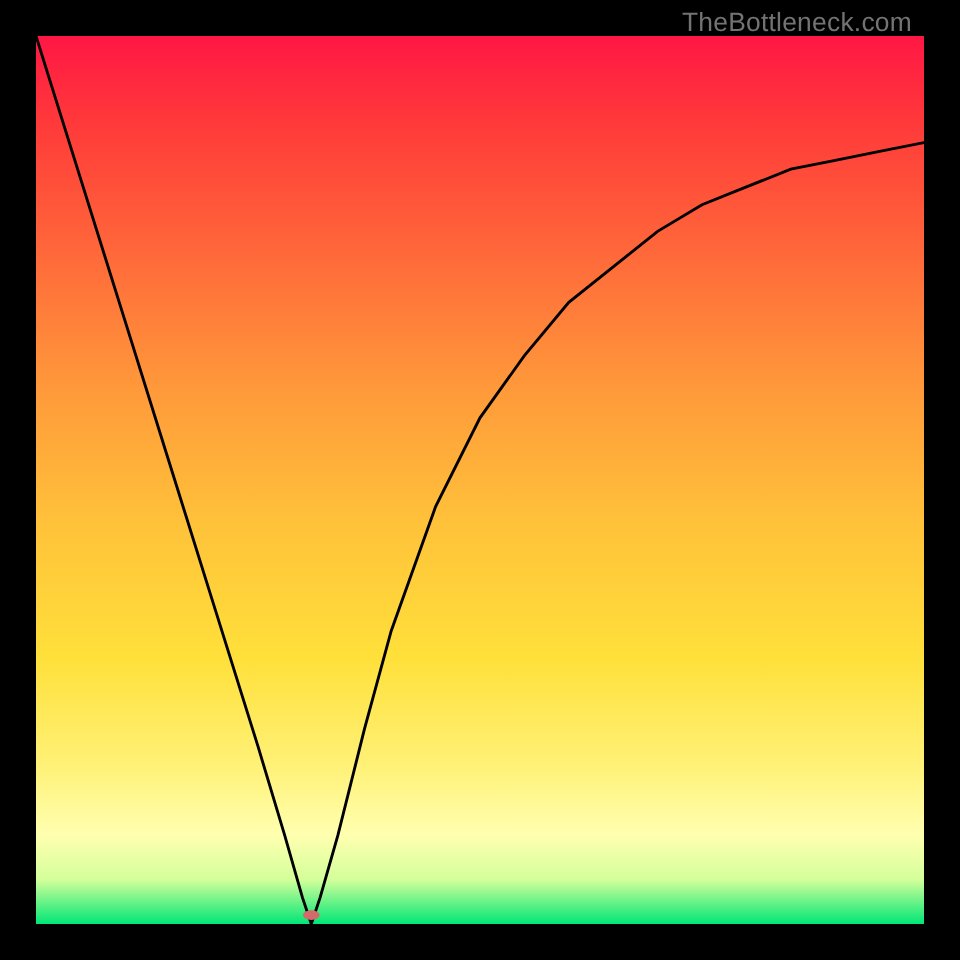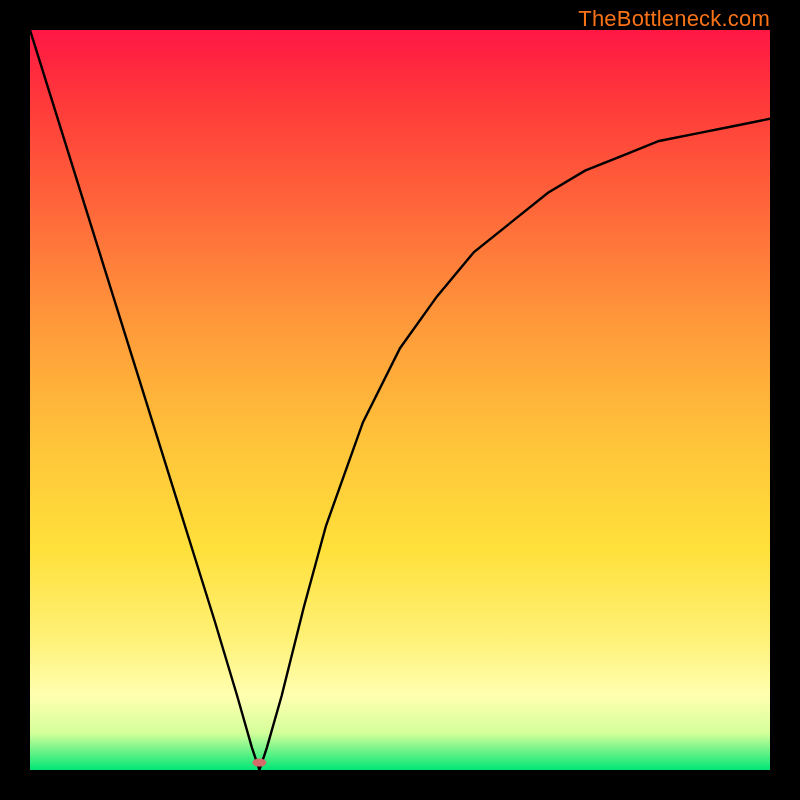--- a/index.html
+++ b/index.html
@@ -50,22 +50,22 @@
   .curve-layer {
     position: absolute;
     top: 0;
     left: 0;
     width: 740px;
     height: 740px;
   }
   .watermark {
     position: absolute;
     top: 6px;
-    right: 30px;
-    color: #f97316;
+    right: 40px;
+    color: #737373;
     font-size: 22px;
     font-family: Arial, sans-serif;
     letter-spacing: 0.2px;
   }
 </style>
 </head>
 <body>
 
 <div class="outer">
   <div class="watermark">TheBottleneck.com</div>

